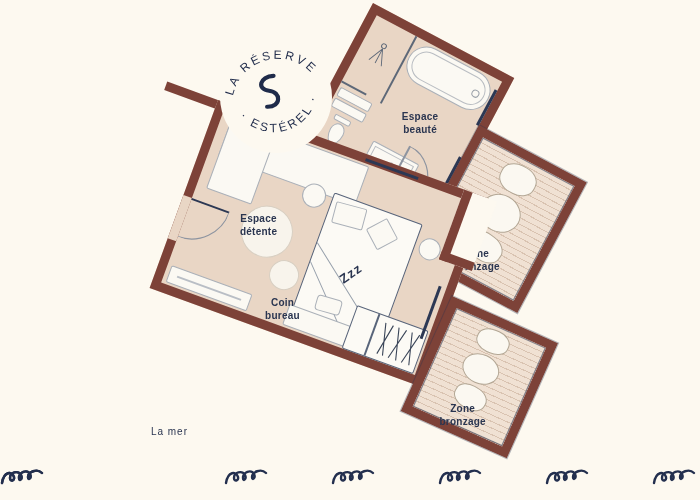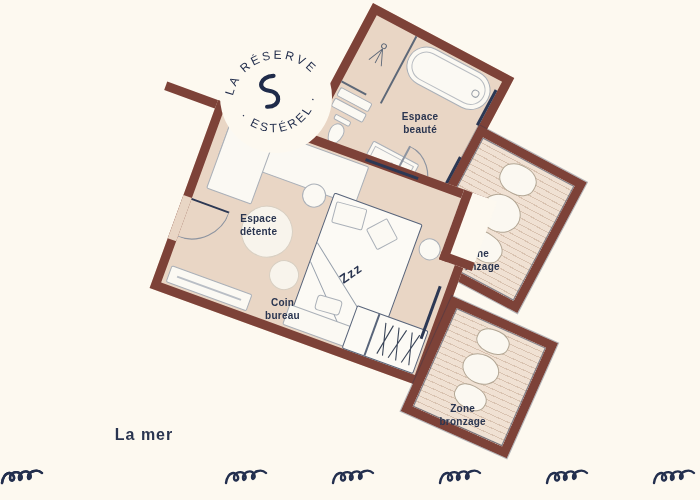--- a/index.html
+++ b/index.html
@@ -32,22 +32,22 @@
 
   
   .lbl{position:absolute;color:#2a3550;font-weight:700;font-size:10px;line-height:1.3;
        letter-spacing:.25px;text-align:center;white-space:nowrap;}
   .lbl span{display:block;}
   .r-a{transform:rotate(-28deg);}
   .r-b{transform:rotate(-20deg);}
   .r-c{transform:rotate(-24deg);}
   .zzz{position:absolute;color:#2a3550;font-weight:700;font-size:13px;transform:rotate(-55deg);letter-spacing:1px;}
 
-  .sea-lbl{position:absolute;left:100px;top:426px;width:88px;text-align:center;color:#2a3550;
-           font-size:16px;font-weight:700;letter-spacing:1px;}
+  .sea-lbl{position:absolute;left:100px;top:426px;width:88px;text-align:right;color:#2a3550;
+           font-size:10px;font-weight:400;letter-spacing:1px;}
   .wave{position:absolute;top:462px;width:46px;height:26px;stroke:#232f4e;fill:none;
         stroke-width:2.4;stroke-linecap:round;}
   .wave:nth-of-type(1){left:10px;}  .wave:nth-of-type(2){left:117px;}
   .wave:nth-of-type(3){left:224px;} .wave:nth-of-type(4){left:331px;}
   .wave:nth-of-type(5){left:438px;} .wave:nth-of-type(6){left:545px;}
   .wave:nth-of-type(7){left:652px;}
 
   .logo{position:absolute;left:218px;top:39px;width:116px;height:116px;transform:rotate(-15deg);}
   .logo text{font-family:"Liberation Sans",sans-serif;font-size:12px;letter-spacing:2.8px;
              fill:#1f2b4a;font-weight:400;}

